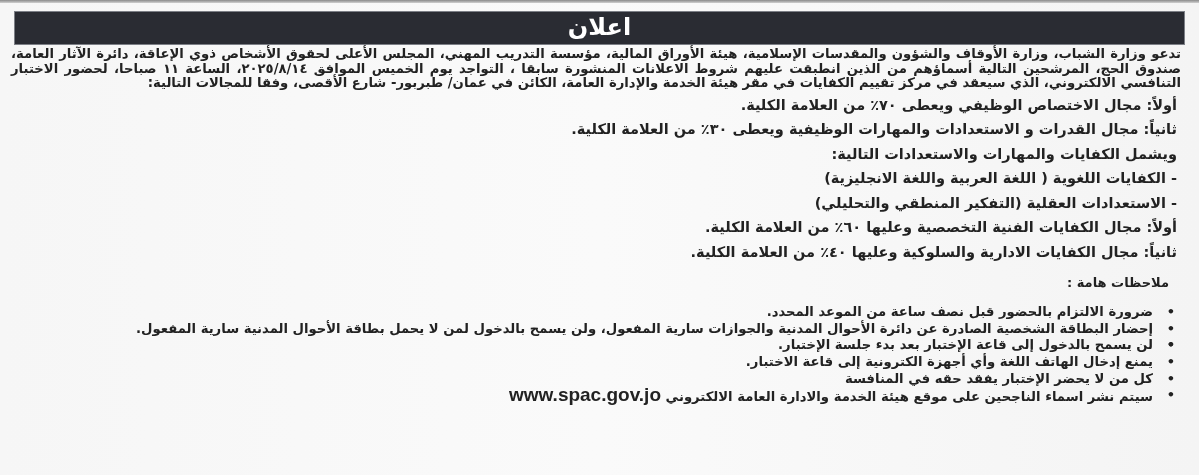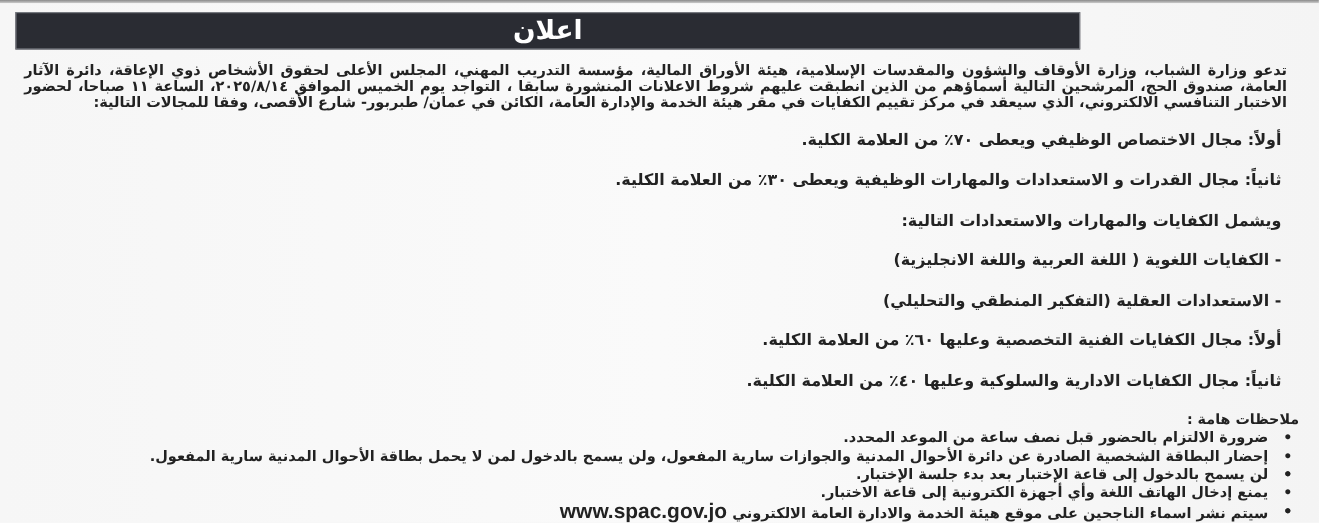--- a/index.html
+++ b/index.html
@@ -24,21 +24,21 @@
     .page {
       position: absolute;
       left: 0; top: 3px;
       width: 1199px; height: 472px;
       background: linear-gradient(90deg, #f6f6f6 0%, #fafafa 50%, #f4f4f4 100%);
     }
     .banner {
       position: absolute;
       left: 14px;
       top: 8px;
-      width: 968px;
+      width: 1171px;
       height: 34px;
       background: #2a2c33;
       border: 1px solid #7c7f86;
       box-sizing: border-box;
       display: flex;
       align-items: center;
       justify-content: center;
     }
     .banner-title {
       color: #ffffff;
@@ -53,33 +53,33 @@
       top: 44px;
       width: 1170px;
       direction: rtl;
       text-align: right;
       font-weight: bold;
       font-size: 13.2px;
       line-height: 14.5px;
       color: #222;
     }
     .intro {
-      margin: 11px;
+      margin: 0;
       text-align: justify;
       text-align-last: right;
       line-height: 14.6px;
     }
     .line {
-      margin: 16px;
+      margin: 4px;
       font-size: 14.5px;
       line-height: 20.5px;
       white-space: nowrap;
     }
     .notes-title {
-      margin: 0;
+      margin: 12px;
       font-size: 13px;
       line-height: 18px;
     }
     .notes {
       list-style: none;
       margin: 0;
       padding: 0;
     }
     .note {
       position: relative;
@@ -143,20 +143,21 @@
       <li class="note">
         <span class="bullet">•</span>
         <span>لن يسمح بالدخول إلى قاعة الإختبار بعد بدء جلسة الإختبار.</span>
       </li>
       <li class="note">
         <span class="bullet">•</span>
         <span>يمنع إدخال الهاتف اللغة وأي أجهزة الكترونية إلى قاعة الاختبار.</span>
       </li>
       <li class="note">
         <span class="bullet">•</span>
+        <span>كل من لا يحضر الإختبار يفقد حقه في المنافسة</span>
       </li>
       <li class="note">
         <span class="bullet">•</span>
         <span>سيتم نشر اسماء الناجحين على موقع هيئة الخدمة والادارة العامة الالكتروني</span>
         <span class="url">www.spac.gov.jo</span>
       </li>
     </ul>
 
   </div>
 </div>

